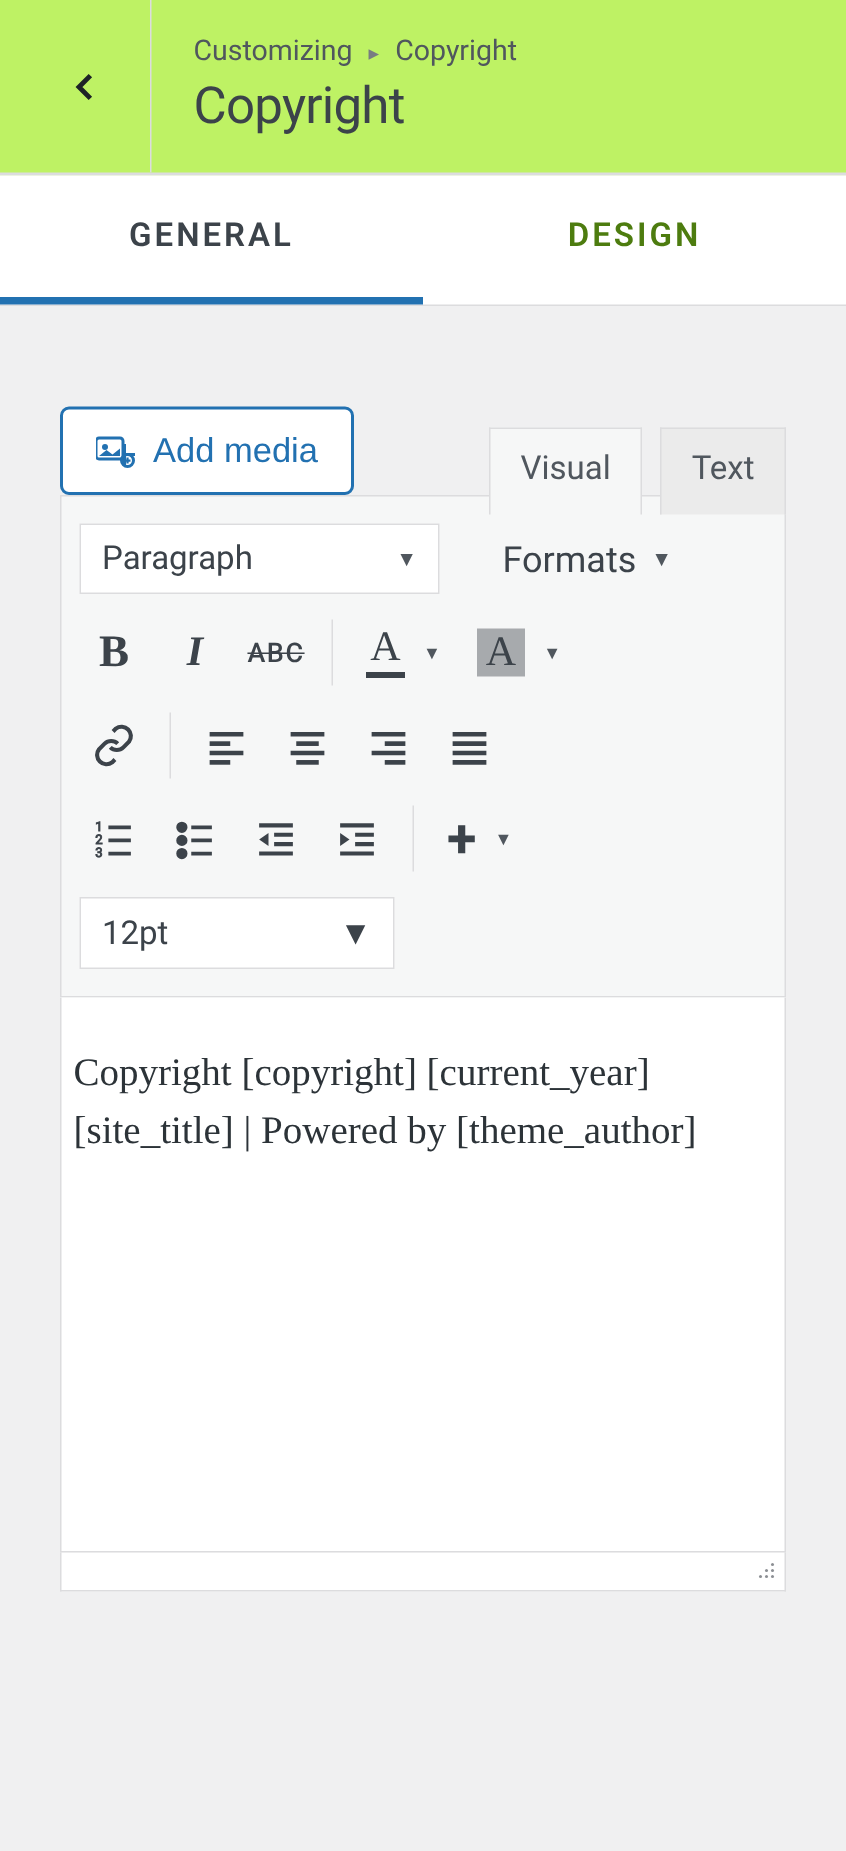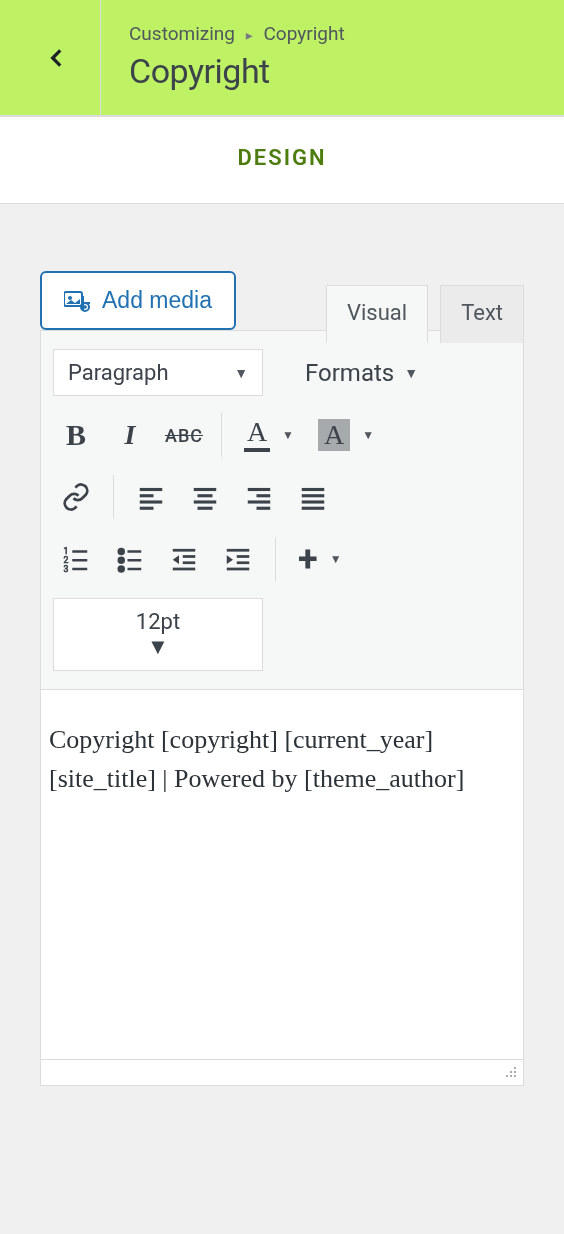--- a/index.html
+++ b/index.html
@@ -25,21 +25,21 @@
     
     .editor-tabs { display: flex; gap: 12px; margin-left: auto; align-self: flex-end; margin-top: 8px; }
     .editor-tab { padding: 14px 20px 18px 20px; font-size: 22px; color: #50575e; background: #f0f0f1; border: 1px solid #dcdcde; border-bottom: none; cursor: pointer; position: relative; top: 13px; }
     .editor-tab.active { background: #f6f7f7; border-color: #dcdcde; z-index: 2; }
     .editor-tab.inactive { background: #ebebeb; }
     
     .toolbar { background: #f6f7f7; border: 1px solid #dcdcde; padding: 18px 12px 14px 12px; }
     .toolbar-row { display: flex; align-items: center; gap: 8px; margin-bottom: 16px; flex-wrap: wrap; }
     .toolbar-row:last-child { margin-bottom: 4px; }
     
-    .para-select { display: flex; align-items: center; justify-content: space-between; background: #fff; border: 1px solid #dcdcde; padding: 10px 14px; font-size: 22px; color: #3c434a; width: 210px; cursor: pointer; }
+    .para-select { display: flex; align-items: center; justify-content: space-between; background: #fff; border: 1px solid #dcdcde; padding: 10px 14px; font-size: 22px; color: #3c434a; width: 240px; cursor: pointer; }
     .para-select .chev { font-size: 14px; color: #50575e; }
     
     .formats-btn { display: flex; align-items: center; gap: 10px; font-size: 24px; color: #3c434a; padding: 8px 14px; cursor: pointer; margin-left: 20px; }
     .formats-btn .chev { font-size: 14px; color: #50575e; }
     
     .tb-btn { width: 46px; height: 46px; display: inline-flex; align-items: center; justify-content: center; cursor: pointer; color: #3c434a; font-size: 26px; }
     .tb-btn.wide { width: auto; padding: 0 8px; gap: 8px; }
     .tb-sep { width: 1px; height: 44px; background: #dcdcde; margin: 0 6px; }
     
     .color-a { display: inline-flex; flex-direction: column; align-items: center; }
@@ -47,21 +47,21 @@
     .color-a .underline { width: 26px; height: 4px; background: #3c434a; margin-top: 2px; }
     .color-a.bg .letter { background: #a7aaad; padding: 2px 6px; }
     .chev-sm { font-size: 12px; color: #50575e; margin-left: 4px; }
     
     .bold { font-weight: 900; font-family: Georgia, serif; font-size: 30px; }
     .italic { font-style: italic; font-family: Georgia, serif; font-size: 28px; font-weight: 600; }
     .strike { text-decoration: line-through; font-size: 18px; letter-spacing: 1px; font-weight: 500; }
     
     .plus-btn { font-size: 36px; font-weight: 700; color: #3c434a; }
     
-    .fontsize-select { display: flex; align-items: center; justify-content: space-between; background: #fff; border: 1px solid #dcdcde; padding: 10px 14px; font-size: 22px; color: #3c434a; width: 210px; cursor: pointer; flex-direction: column; }
+    .fontsize-select { display: flex; align-items: center; justify-content: space-between; background: #fff; border: 1px solid #dcdcde; padding: 10px 14px; font-size: 22px; color: #3c434a; width: 210px; cursor: pointer; }
     
     .content-area { background: #fff; border: 1px solid #dcdcde; border-top: none; padding: 30px 8px; min-height: 370px; font-family: Georgia, "Times New Roman", serif; font-size: 26px; line-height: 1.5; color: #2c3338; position: relative; }
     
     .editor-footer { background: #fff; border: 1px solid #dcdcde; border-top: none; height: 26px; display: flex; justify-content: flex-end; padding: 4px 6px; }
     .resize-handle { width: 14px; height: 14px; color: #8c8f94; }
     
     svg { display: block; }
   </style>
 </head>
 <body>
@@ -76,20 +76,21 @@
     <div class="breadcrumb">
       <span>Customizing</span>
       <span class="caret">▸</span>
       <span>Copyright</span>
     </div>
     <h1 class="page-title">Copyright</h1>
   </div>
 </div>
 
 <div class="tabs">
+  <div class="tab active">GENERAL</div>
   <div class="tab">DESIGN</div>
 </div>
 
 <div class="editor-area">
 
   <div class="media-row">
     <button class="add-media-btn">
       <span class="icon">
         <svg width="26" height="22" viewBox="0 0 26 22">
             <rect x="0" y="2" width="18" height="14" rx="2" fill="none" stroke="#2271b1" stroke-width="2"></rect>

